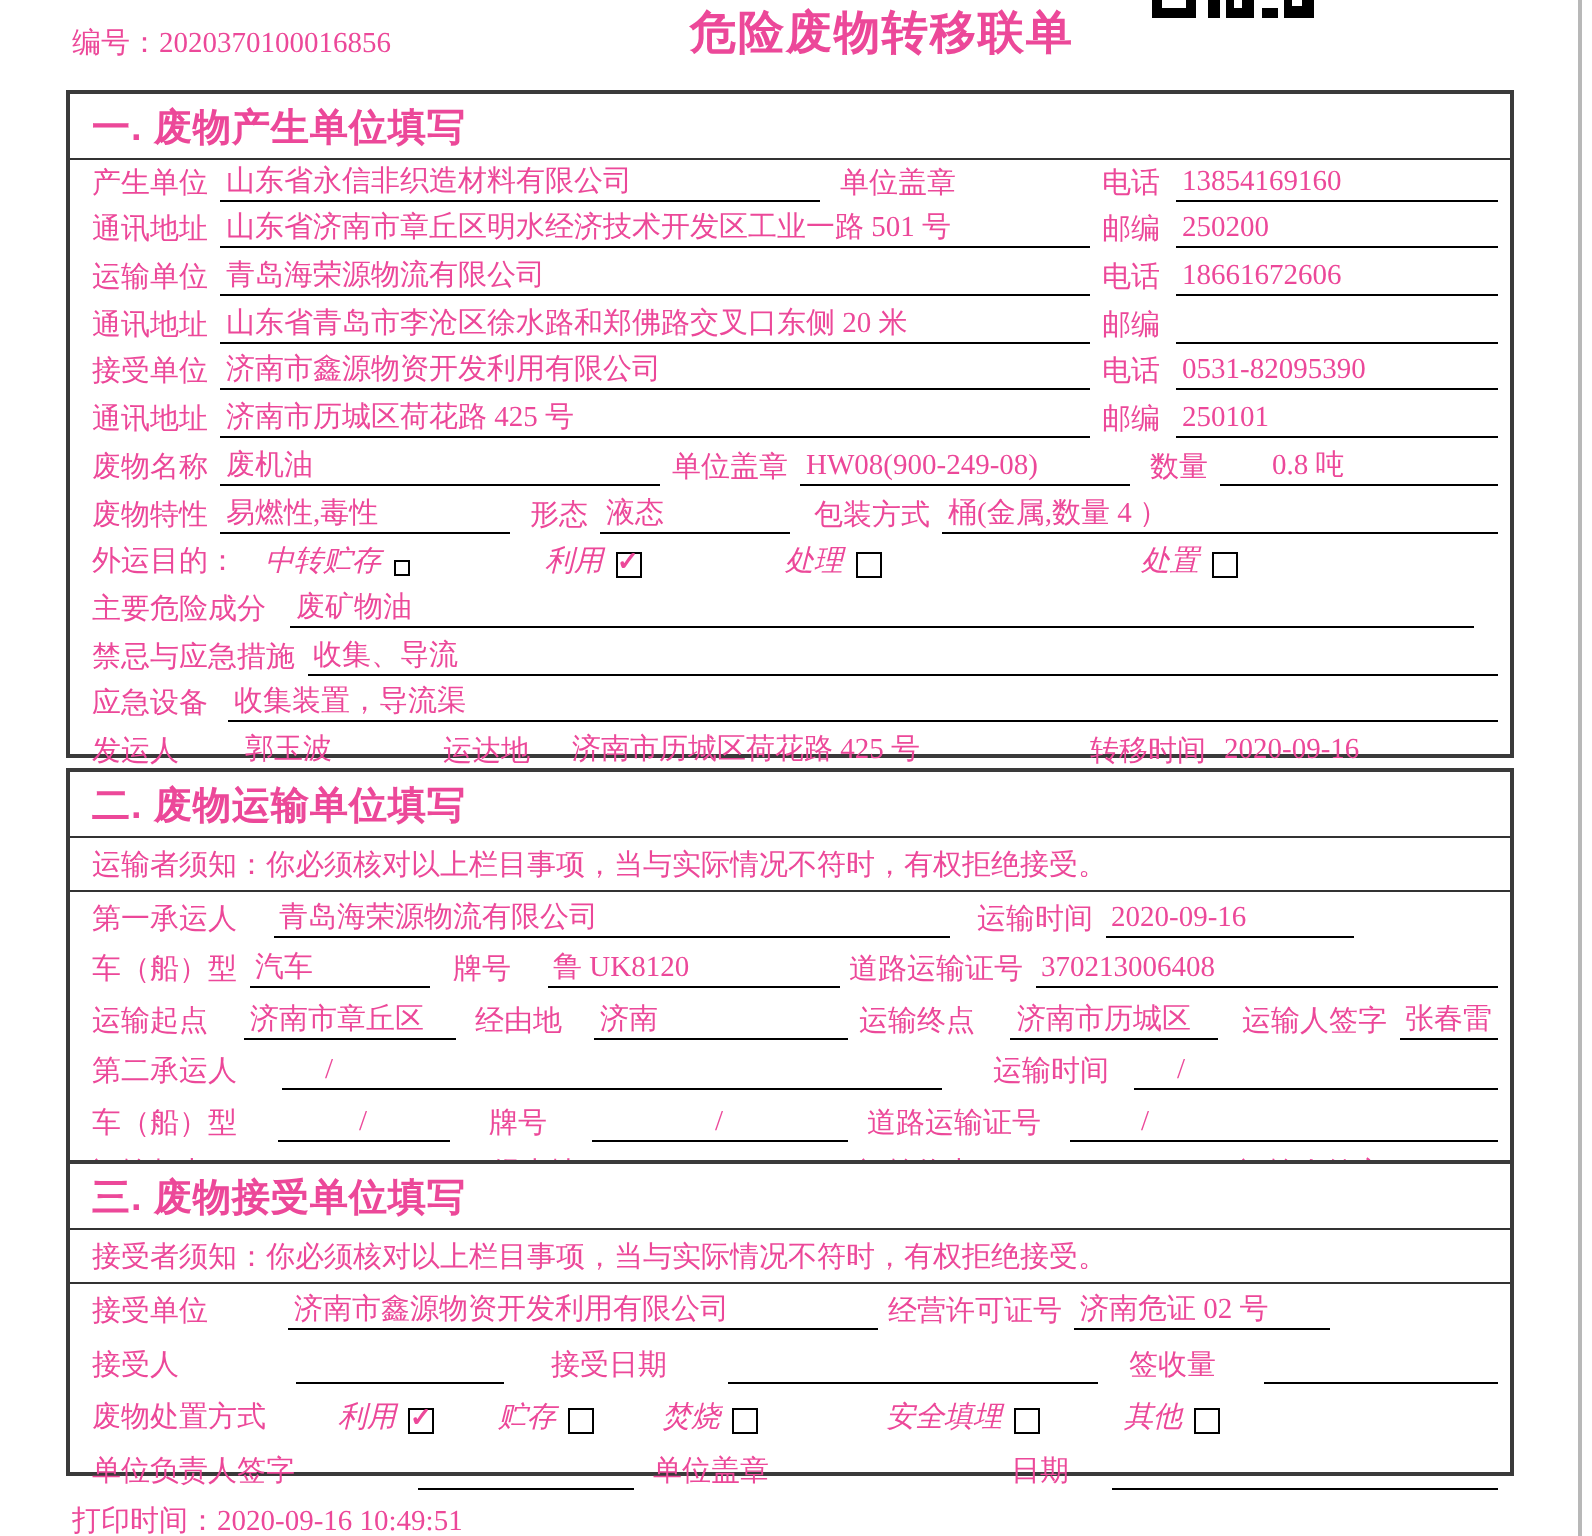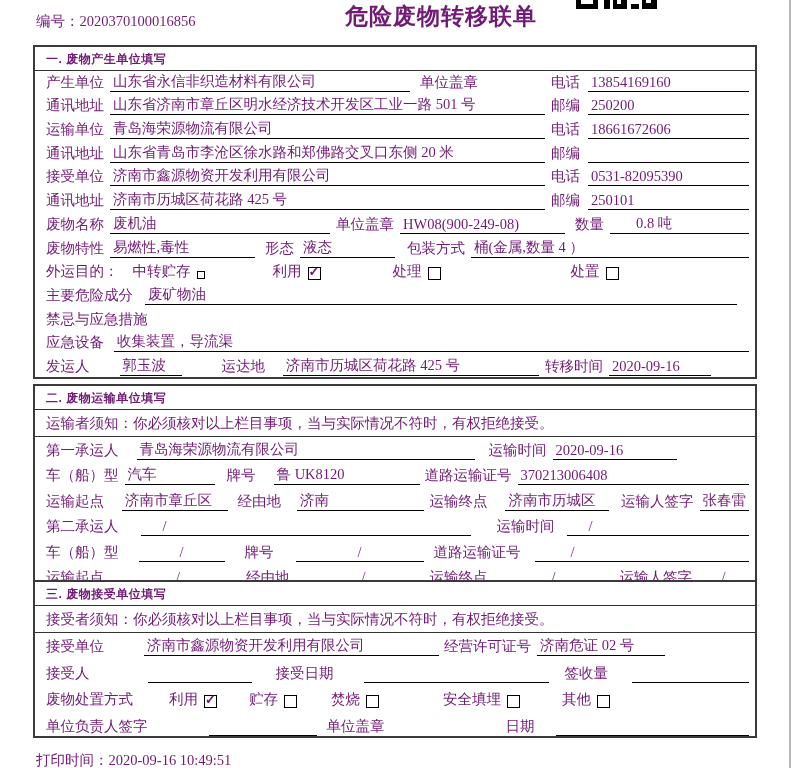--- a/index.html
+++ b/index.html
@@ -1,47 +1,47 @@
 <!DOCTYPE html>
 <html><head>
 <meta charset="utf-8">
 <style>
   html,body{margin:0;padding:0;background:#fff;}
   .page{position:relative;width:796px;height:768px;background:#fff;overflow:hidden;
-        font-family:"Liberation Serif","DejaVu Serif",serif;color:#701a75;font-size:14.5px;}
+        font-family:"Liberation Serif","DejaVu Serif",serif;color:#ec4899;font-size:14.5px;}
   .doc-no{position:absolute;left:36px;top:12px;white-space:nowrap;}
   .doc-title{position:absolute;left:0;right:0;top:1px;text-align:center;
              font-size:23px;font-weight:bold;letter-spacing:1px;transform:translateX(43px);
              font-family:"Liberation Sans","DejaVu Sans",sans-serif;}
   .qr{position:absolute;left:576px;top:0;width:82px;height:9px;}
   .qr i{position:absolute;background:#000;}
   .qr i.w{background:#fff;}
   .edge-line{position:absolute;left:789px;top:0;width:2px;height:768px;background:#b8b8b8;}
 
   .box{position:absolute;left:33px;width:724px;border:2px solid #3a3a3a;box-sizing:border-box;background:#fff;}
   #box1{top:45px;height:334px;}
   #box2{top:384px;height:206px;}
   #box3{top:580px;height:158px;}
-  .sec-title{font-weight:bold;font-size:12px;padding:4px 8px 2px 11px;border-bottom:1.5px solid #333;
+  .sec-title{font-weight:bold;font-size:19px;padding:4px 8px 2px 11px;border-bottom:1.5px solid #333;
              font-family:"Liberation Sans","DejaVu Sans",sans-serif;letter-spacing:.5px;}
   .notice{padding:4px 8px 3px 11px;border-bottom:1.5px solid #333;white-space:nowrap;}
 
   .row{display:flex;align-items:flex-end;padding:0 6px 3px 11px;box-sizing:border-box;}
   #box1 .row{height:23.7px;}
   #box2 .row{height:25.5px;}
   #box3 .row{height:26.4px;}
   .lbl{white-space:nowrap;margin-right:6px;}
   .val{border-bottom:1px solid #000;white-space:nowrap;padding:0 3px;box-sizing:border-box;min-height:17px;}
   .grow{flex:1;}
   .ctr{text-align:center;}
   .sl{padding-left:22px;}
   .sl2{padding-left:36px;}
   .rcol{width:198px;margin-left:auto;display:flex;align-items:flex-end;flex:none;}
   .rcol .lbl{margin-right:8px;text-align:right;}
-  .olbl{white-space:nowrap;margin-right:6px;}
+  .olbl{white-space:nowrap;margin-right:6px;font-style:italic;}
   .cb{width:13px;height:13px;border:1.5px solid #000;display:inline-block;position:relative;
       box-sizing:border-box;flex:none;margin-bottom:1px;}
   .cb.sm{width:8px;height:8px;margin-bottom:2px;}
   .cb.checked::after{content:"✓";position:absolute;left:0px;top:-4px;font-size:13px;font-weight:bold;}
   .print-time{position:absolute;left:36px;top:751px;white-space:nowrap;}
 </style>
 </head>
 <body>
 
 <div class="page">
@@ -150,20 +150,21 @@
       <span class="cb"></span>
     </div>
 
     <div class="row">
       <span class="lbl">主要危险成分</span>
       <span class="val grow" style="margin-left:6px;margin-right:12px">废矿物油</span>
     </div>
 
     <div class="row">
       <span class="lbl">禁忌与应急措施</span>
+      <span class="val grow">收集、导流</span>
     </div>
 
     <div class="row">
       <span class="lbl">应急设备</span>
       <span class="val grow" style="margin-left:4px">收集装置，导流渠</span>
     </div>
 
     <div class="row">
       <span class="lbl">发运人</span>
       <span class="val" style="width:62px;margin-left:24px">郭玉波</span>

